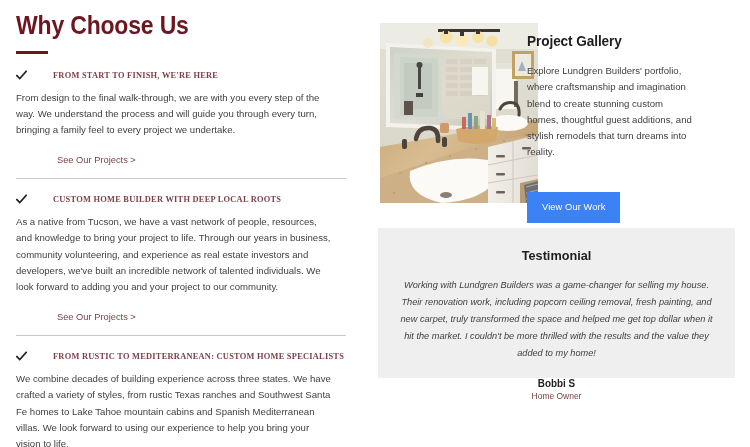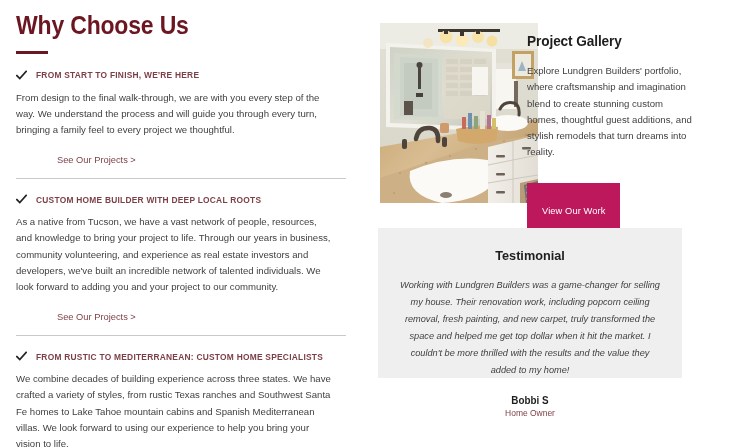--- a/index.html
+++ b/index.html
@@ -44,22 +44,23 @@
     background: #6b1620;
     margin: 11px 0 16px 0;
   }
 
   .feature {
     margin-bottom: 0;
   }
   .feature-head {
     display: flex;
     align-items: center;
-    gap: 9px;
+    gap: 26px;
     margin-bottom: 9px;
+    font-family: Liberation Serif, serif;
   }
   .check-icon {
     display: inline-block;
     width: 11px;
     height: 11px;
     position: relative;
     flex: 0 0 auto;
   }
   .check-icon svg { display: block; }
   .feature-title {
@@ -118,43 +119,43 @@
     color: #1e1e1e;
     margin: 0 0 14px 0;
     letter-spacing: -0.1px;
     transform: scaleX(0.94);
     transform-origin: left center;
   }
   .gallery-body {
     font-size: 9.6px;
     line-height: 16.3px;
     color: #3f3f3f;
-    margin: 0 0 22px 0;
+    margin: 0 0 31px 0;
     width: 168px;
   }
   .cta-button {
     display: inline-block;
-    background: #be185d;
+    background: #3b82f6;
     color: #ffffff;
     font-size: 9.3px;
-    padding: 24px 15px;
+    padding: 11px 15px;
     text-decoration: none;
     border: 0;
     cursor: pointer;
     font-family: "Liberation Sans", sans-serif;
     line-height: 1;
     letter-spacing: 0.1px;
   }
 
   
   .testimonial {
     position: absolute;
     left: 378px;
     top: 228px;
-    width: 304px;
+    width: 357px;
     height: 150px;
     background: #efefef;
     box-sizing: border-box;
     padding: 16px 14px 0 14px;
     text-align: center;
   }
   .testimonial-title {
     font-family: "Liberation Sans Narrow", "Liberation Sans", sans-serif;
     font-size: 13.5px;
     font-weight: bold;
@@ -197,21 +198,21 @@
 
     <div class="feature">
       <div class="feature-head">
         <span class="check-icon">
           <svg width="11" height="11" viewBox="0 0 12 12">
               <path d="M1 6.2 L4.1 9.3 L11 1.6" fill="none" stroke="#232323" stroke-width="1.9" stroke-linecap="square"></path>
             </svg>
         </span>
         <span class="feature-title">FROM START TO FINISH, WE'RE HERE</span>
       </div>
-      <p class="feature-body">From design to the final walk-through, we are with you every step of the way. We understand the process and will guide you through every turn, bringing a family feel to every project we thoughtful.</p>
+      <p class="feature-body">From design to the final walk-through, we are with you every step of the way. We understand the process and will guide you through every turn, bringing a family feel to every project we undertake.</p>
       <a class="feature-link" href="#">See Our Projects &gt;</a>
     </div>
     <div class="divider"></div>
 
     <div class="feature">
       <div class="feature-head">
         <span class="check-icon">
           <svg width="11" height="11" viewBox="0 0 12 12">
               <path d="M1 6.2 L4.1 9.3 L11 1.6" fill="none" stroke="#232323" stroke-width="1.9" stroke-linecap="square"></path>
             </svg>

